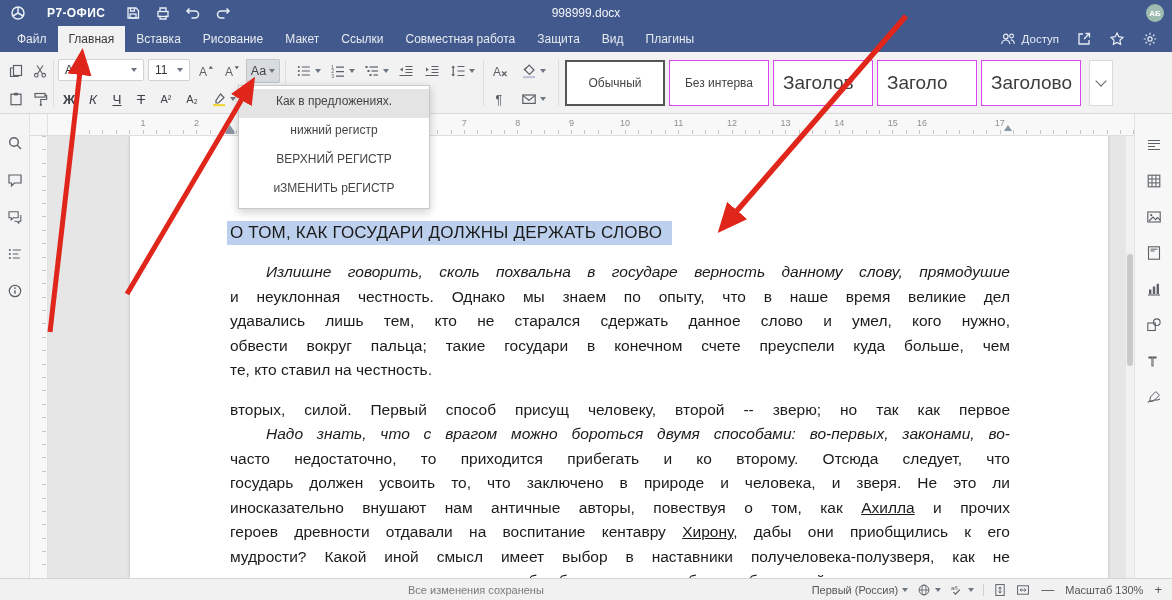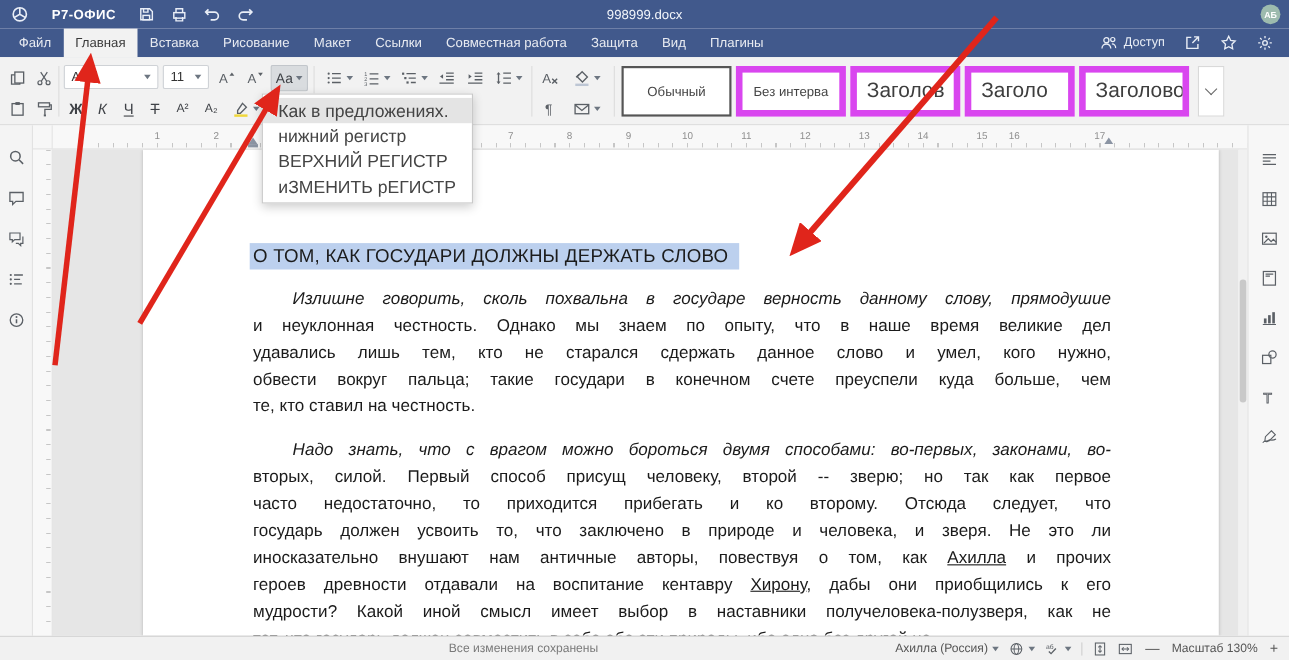--- a/index.html
+++ b/index.html
@@ -34,21 +34,21 @@
   .caret{width:0;height:0;border-left:3.5px solid transparent;border-right:3.5px solid transparent;border-top:4px solid #6d7681;flex:none;}
   .combo{position:absolute;top:7px;height:22px;background:#fff;border:1px solid #cfd2d6;border-radius:2px;display:flex;align-items:center;justify-content:space-between;padding:0 6px;font-size:12px;color:#333;box-sizing:border-box;}
   .fb{font-size:13.5px;color:#3f4247;}
   .fb-bold{font-weight:bold;}
   .fb-italic{font-style:italic;}
   .fb-underline{text-decoration:underline;}
   .fb-strike{text-decoration:line-through;}
   .fb-supsub{font-size:11px;}
   .cc{font-size:12.5px;color:#3f4247;}
   .gallery{position:absolute;left:565px;top:8px;display:flex;gap:4px;}
-  .style-cell{width:100px;height:46px;background:#fff;border:6px solid #d946ef;display:flex;align-items:center;justify-content:center;font-size:12px;color:#444;overflow:hidden;white-space:nowrap;box-sizing:border-box;}
+  .style-cell{width:100px;height:46px;background:#fff;border:1px solid #d946ef;display:flex;align-items:center;justify-content:center;font-size:12px;color:#444;overflow:hidden;white-space:nowrap;box-sizing:border-box;}
   .style-cell.lg{font-size:19px;color:#3e3e3e;justify-content:flex-start;padding-left:9px;}
   .style-cell.sel{border:2px solid #555;}
   .gal-more{position:absolute;left:1089px;top:8px;width:24px;height:46px;background:#fff;border:1px solid #d9d9d9;display:flex;align-items:center;justify-content:center;box-sizing:border-box;}
   .chev{width:7px;height:7px;border-right:1.6px solid #666;border-bottom:1.6px solid #666;transform:rotate(45deg);margin-top:-4px;}
 
   
   .workspace{position:absolute;top:114px;left:0;right:0;bottom:22px;}
   .leftbar{position:absolute;left:0;top:0;bottom:0;width:30px;background:#f4f4f4;border-right:1px solid #e2e2e2;display:flex;flex-direction:column;align-items:center;padding-top:16px;box-sizing:border-box;}
   .side-btn{width:26px;height:26px;margin-bottom:11px;display:flex;align-items:center;justify-content:center;color:#696e74;}
   .rightbar{position:absolute;right:0;top:0;bottom:0;width:38px;background:#f7f7f7;border-left:1px solid #e2e2e2;display:flex;flex-direction:column;align-items:center;padding-top:18px;box-sizing:border-box;}
@@ -85,21 +85,21 @@
   .statusbar{position:absolute;left:0;right:0;top:578px;height:22px;background:#f1f1f1;border-top:1px solid #d4d4d4;font-size:11px;color:#555;display:flex;align-items:center;box-sizing:border-box;}
   .sb-left{display:flex;align-items:center;gap:10px;padding-left:10px;}
   .sb-center{position:absolute;left:408px;color:#7a7a7a;}
   .sb-right{position:absolute;right:8px;display:flex;align-items:center;gap:9px;}
   .sb-item{display:flex;align-items:center;gap:4px;white-space:nowrap;}
   .sb-sep{width:1px;height:12px;background:#cfcfcf;}
   .zoombtn{font-size:13px;color:#555;padding:0 2px;}
 
   
   .dropdown{position:absolute;left:238px;top:85px;width:190px;background:#fff;border:1px solid #c9c9c9;box-shadow:0 3px 9px rgba(0,0,0,.2);z-index:500;padding:3px 0;}
-  .dd-item{height:23px;line-height:25px;padding:0 14px;font-size:16px;color:#444;white-space:nowrap;}
+  .dd-item{height:29px;line-height:25px;padding:0 14px;font-size:12px;color:#444;white-space:nowrap;text-align:center;}
   .dd-item.hot{background:#e4e4e4;}
 
   
   .arrows{position:absolute;inset:0;z-index:900;pointer-events:none;}
   .arrows line{stroke:var(--arrow);}
   .arrows marker path{fill:var(--arrow);}
 </style>
 </head>
 <body>
 
@@ -470,22 +470,22 @@
               <span class="hl">О ТОМ, КАК ГОСУДАРИ ДОЛЖНЫ ДЕРЖАТЬ СЛОВО</span>
             </div>
           <div class="para">
                 <div class="line first just"><span>Излишне говорить,  сколь похвальна в государе верность данному слову, прямодушие</span></div>
                 <div class="line just"><span>и неуклонная честность. Однако мы знаем по опыту, что в наше время великие дел</span></div>
                 <div class="line just"><span>удавались  лишь  тем,  кто  не старался сдержать данное слово и умел,  кого нужно,</span></div>
                 <div class="line just"><span>обвести вокруг пальца; такие государи  в  конечном счете преуспели куда больше,  чем</span></div>
                 <div class="line"><span>те, кто ставил на честность.</span></div>
               </div>
               <div class="para">
+                <div class="line just"><span>вторых, силой. Первый способ присущ человеку,  второй -- зверю;  но  так  как первое</span></div>
                 <div class="line first just"><span>Надо знать, что с врагом можно бороться двумя способами:  во-первых,  законами, во-</span></div>
-                <div class="line just"><span>вторых, силой. Первый способ присущ человеку,  второй -- зверю;  но  так  как первое</span></div>
                 <div class="line just"><span>часто недостаточно, то приходится прибегать и ко второму.  Отсюда следует,  что</span></div>
                 <div class="line just"><span>государь должен  усвоить то, что заключено в природе и человека, и зверя. Не это ли</span></div>
                 <div class="line just"><span>иносказательно внушают нам античные авторы,  повествуя о том, как </span><span class="link">Ахилла</span><span> и прочих</span></div>
                 <div class="line just"><span>героев древности отдавали на воспитание кентавру </span><span class="link">Хирону</span><span>,  дабы они приобщились к его</span></div>
                 <div class="line just"><span>мудрости?  Какой иной смысл имеет выбор в наставники получеловека-полузверя,  как не</span></div>
                 <div class="line"><span>тот, что государь должен совместить  в себе обе эти природы,  ибо одна без другой не</span></div>
               </div>
             </div>
         </div>
       </div>
@@ -559,21 +559,21 @@
             </svg>
           </span>
         </div>
       </div>
   </div>
 
   <div class="statusbar">
     <div class="sb-center">Все изменения сохранены</div>
     <div class="sb-right">
       <span class="sb-item">
-        <span>Ахилла (Россия)</span>
+        <span>Первый (Россия)</span>
           <span class="caret"></span>
       </span>
       <span class="sb-item">
         <span class="icon s14">
             <svg viewBox="0 0 16 16" width="100%" height="100%" fill="none">
               <circle cx="8" cy="8" r="5.6" stroke="currentColor" stroke-width="1.1"></circle>
               <ellipse cx="8" cy="8" rx="2.4" ry="5.6" stroke="currentColor" stroke-width="1"></ellipse>
               <path d="M2.4 8h11.2" stroke="currentColor" stroke-width="1"></path>
             </svg>
           </span>

